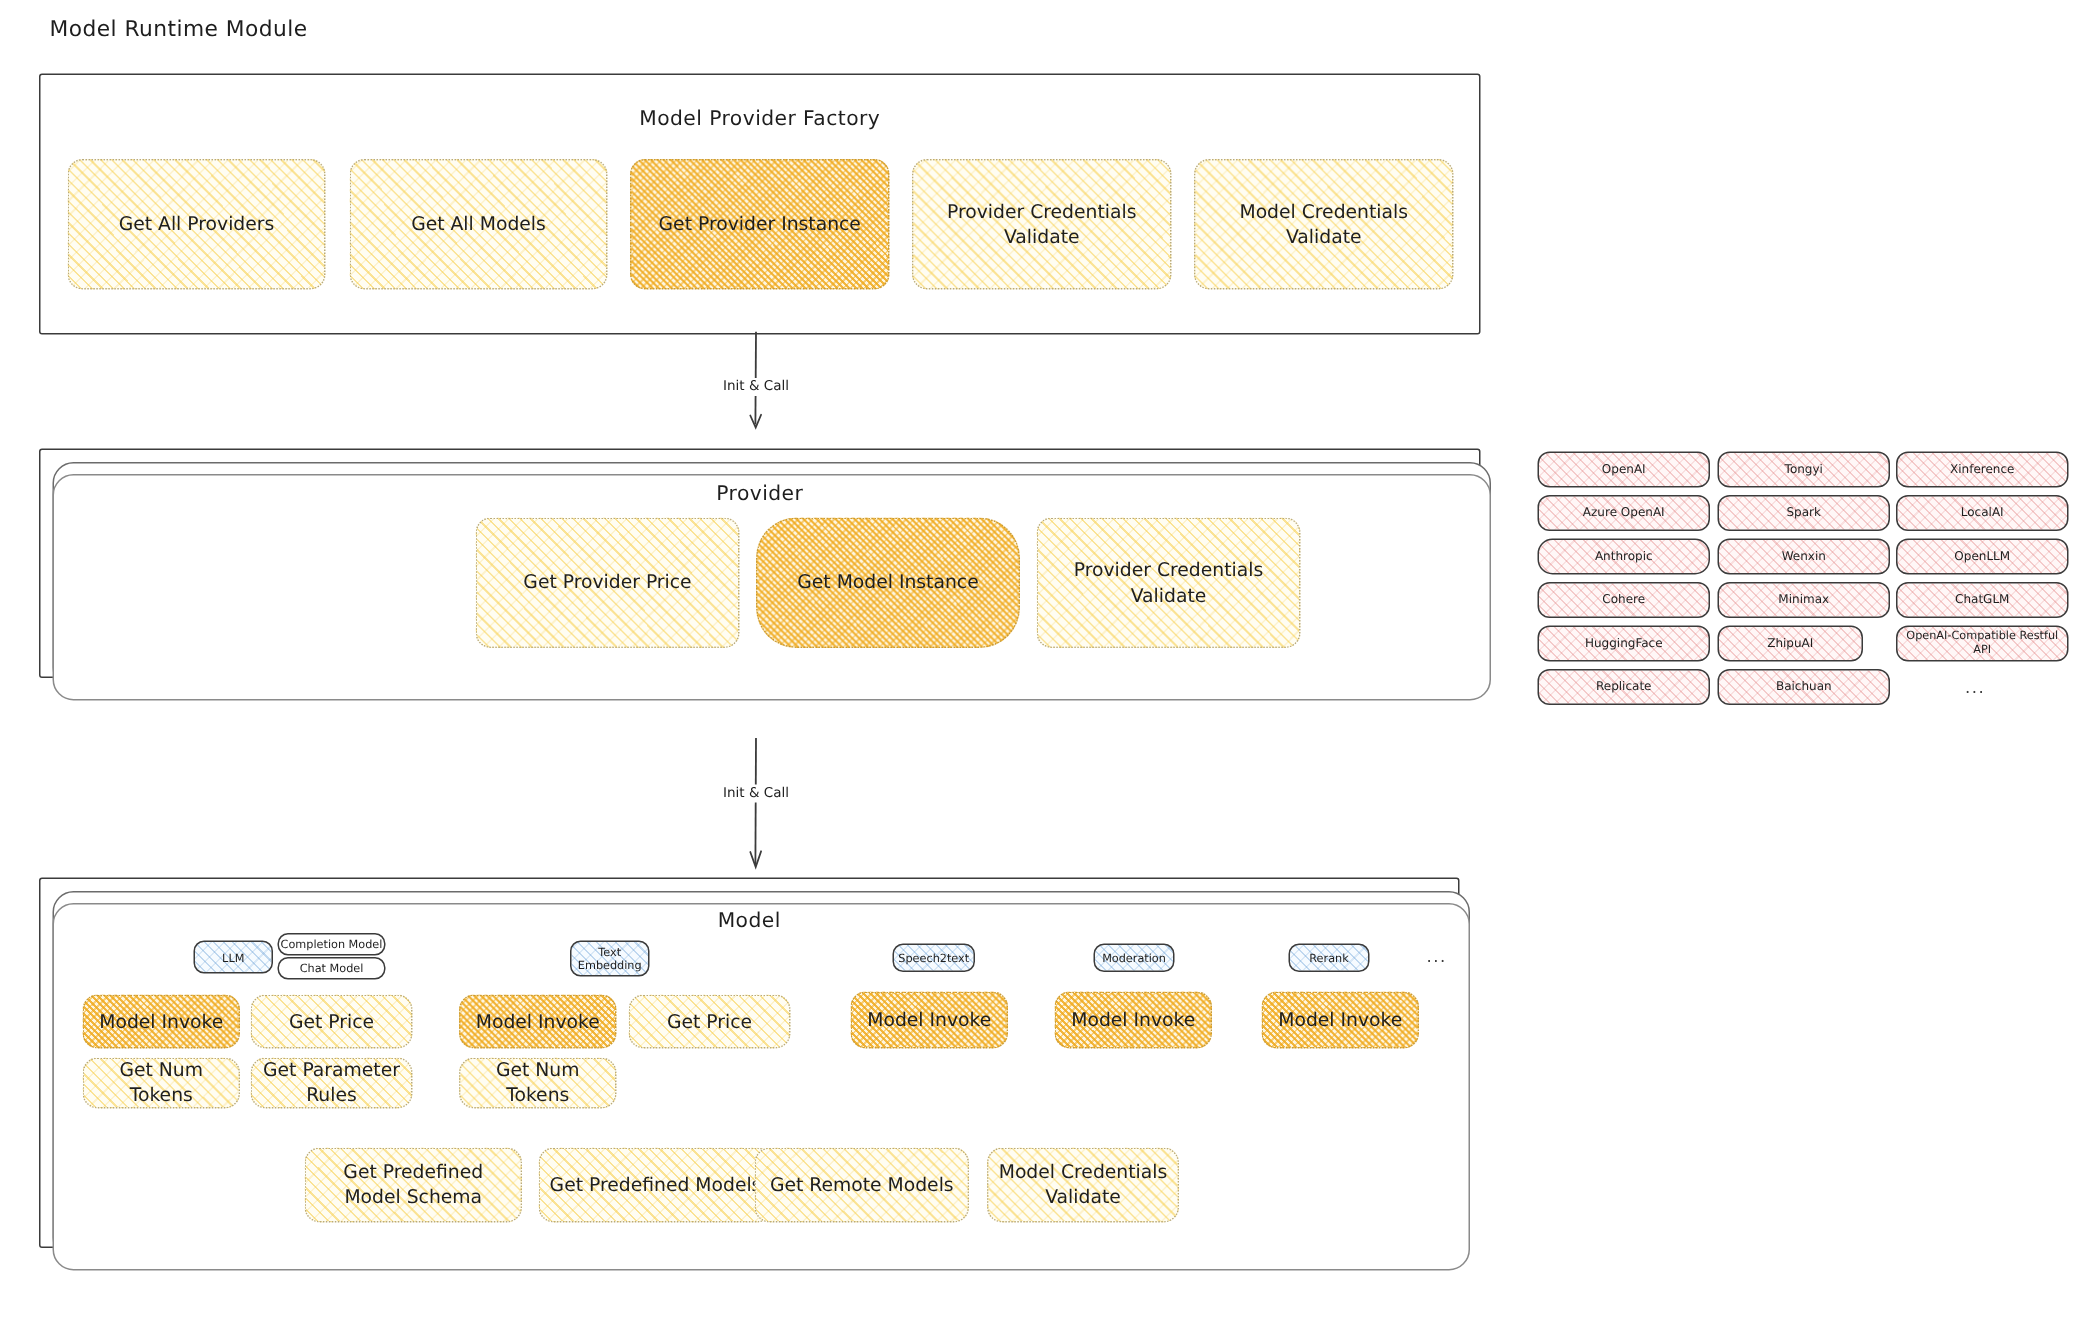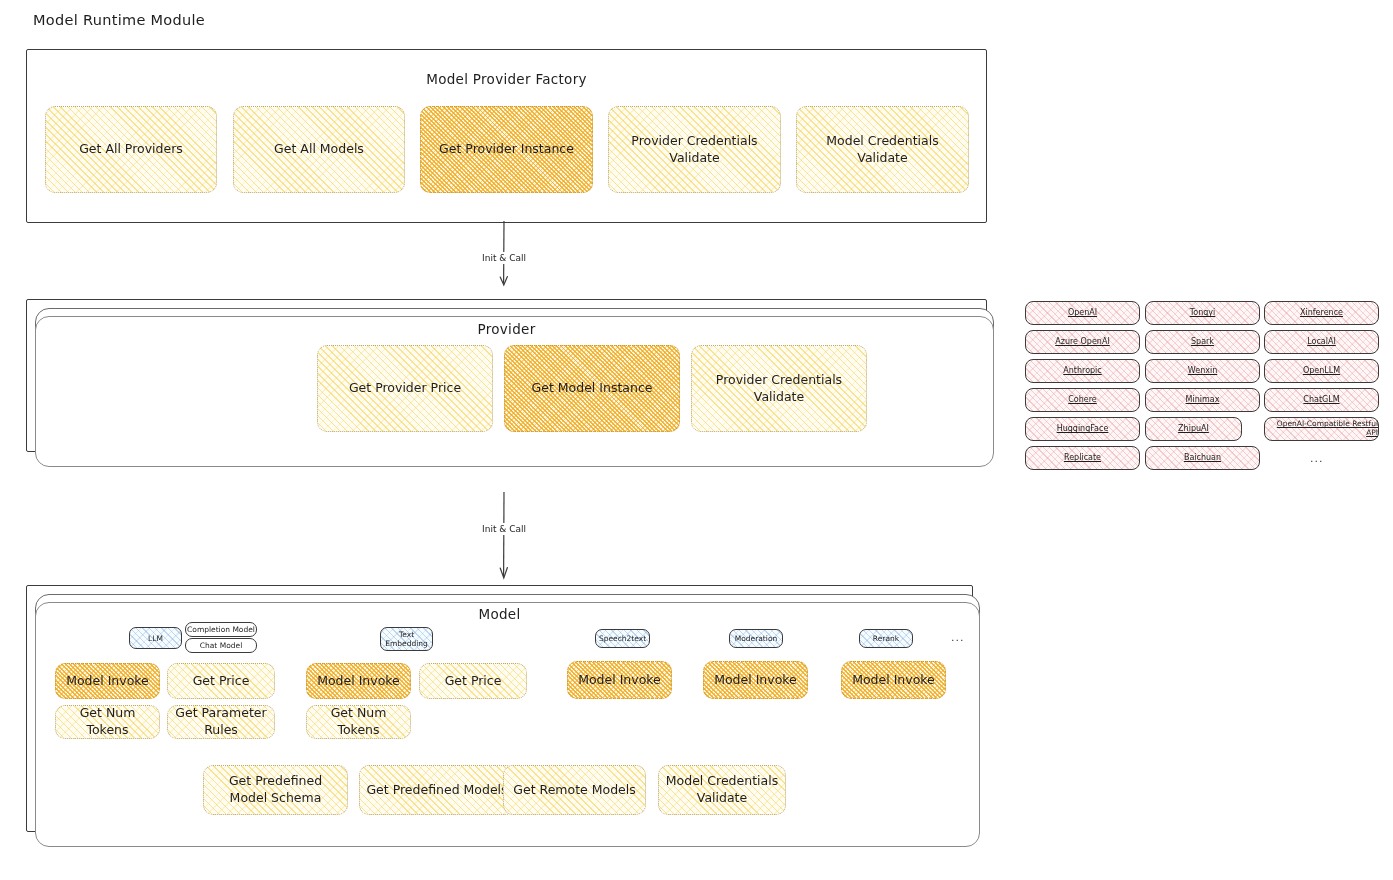--- a/index.html
+++ b/index.html
@@ -91,25 +91,24 @@
   .plain-badge{
     border:1.3px solid #3b3b3b;
     background:#ffffff;
   }
 
   .chip{
     position:absolute;
     display:flex;align-items:center;justify-content:center;
     border-radius:8px;
     font-size:8px;
-    text-align:right;
+    text-align:center;
     line-height:1.15;
     color:#1e1e1e;
     box-sizing:border-box;
-    text-decoration:underline;
   }
 
   .badge{
     position:absolute;
     display:flex;align-items:center;justify-content:center;
     border-radius:7px;
     font-size:7.5px;
     text-align:center;
     line-height:1.2;
     box-sizing:border-box;
@@ -177,36 +176,36 @@
     <div class="lbl" style="left:6px;top:37px;">Init &amp; Call</div>
   </div>
 
   <div class="sketch-card stack" style="left:26px;top:299px;width:959px;height:151px;z-index:3;">
     <div class="title" style="top:21px;">Provider</div>
   </div>
 
   <div class="node hatch-light" style="left:317px;top:345px;width:176px;height:87px;z-index:4;">
     <span>Get Provider Price</span>
   </div>
-  <div class="node hatch-strong" style="left:504px;top:345px;width:176px;height:87px;z-index:4;">
+  <div class="node hatch-strong" style="left:504px;top:345px;width:176px;height:87px;z-index:4;border-radius:27px;">
     <span>Get Model Instance</span>
   </div>
   <div class="node hatch-light" style="left:691px;top:345px;width:176px;height:87px;z-index:4;">
     <span>Provider Credentials Validate</span>
   </div>
 
   <div>
 
     <div class="chip hatch-pink" style="left:1025px;top:301px;width:115px;height:24px;">
       <span>OpenAI</span>
       </div>
     <div class="chip hatch-pink" style="left:1025px;top:330px;width:115px;height:24px;">
       <span>Azure OpenAI</span>
       </div>
-    <div class="chip hatch-pink" style="left:1025px;top:359px;width:115px;height:24px;">
+    <div class="chip hatch-pink" style="left:1025px;top:359px;width:115px;height:24px;border-radius:10px;">
       <span>Anthropic</span>
       </div>
     <div class="chip hatch-pink" style="left:1025px;top:388px;width:115px;height:24px;">
       <span>Cohere</span>
       </div>
     <div class="chip hatch-pink" style="left:1025px;top:417px;width:115px;height:24px;">
       <span>HuggingFace</span>
       </div>
     <div class="chip hatch-pink" style="left:1025px;top:446px;width:115px;height:24px;">
       <span>Replicate</span>

